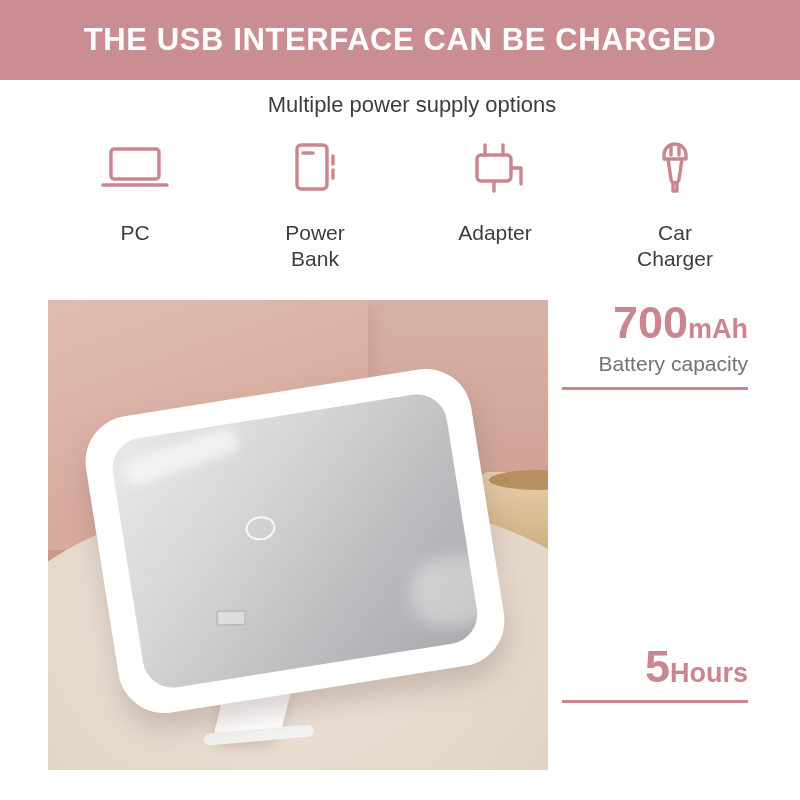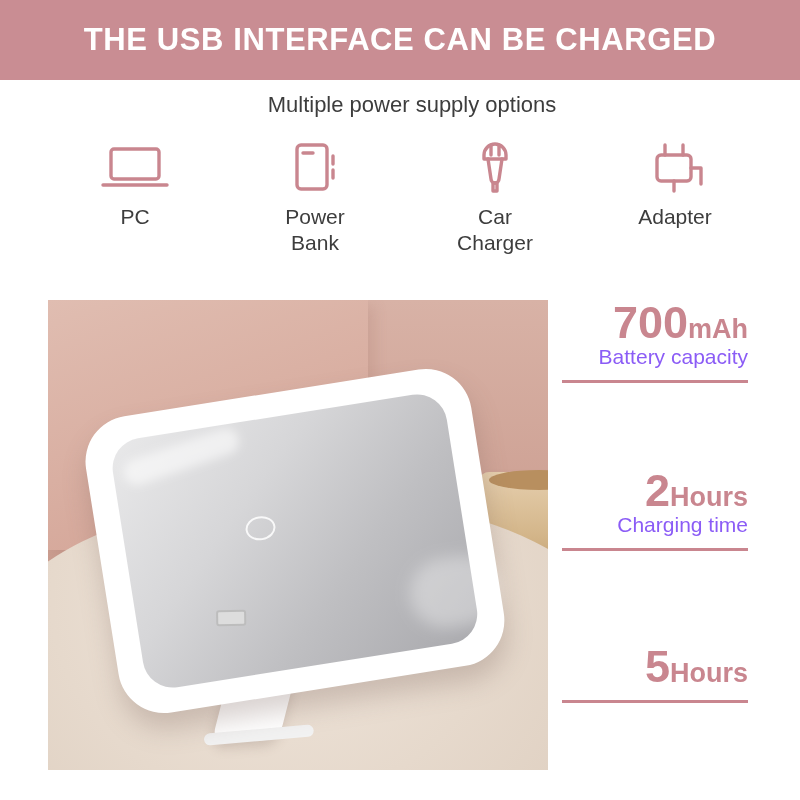--- a/index.html
+++ b/index.html
@@ -66,21 +66,21 @@
     flex-direction: column;
     align-items: center;
   }
   .option-icon {
     height: 58px;
     display: flex;
     align-items: center;
     justify-content: center;
   }
   .option-label {
-    margin-top: 8px;
+    margin-top: 24px;
     font-size: 21px;
     color: #3d3d3d;
     text-align: center;
     line-height: 1.25;
     white-space: pre-line;
   }
 
   
   .photo {
     position: absolute;
@@ -242,22 +242,23 @@
   .spec-3 { top: 344px; }
   .spec-value {
     color: #c9868f;
     font-weight: bold;
     line-height: 1;
     white-space: nowrap;
   }
   .spec-number { font-size: 45px; }
   .spec-unit { font-size: 27px; }
   .spec-label {
+    margin-top: 7px;
     font-size: 21px;
-    color: #8b5cf6;
+    color: #737373;
     white-space: nowrap;
   }
   .spec-rule {
     margin-top: 11px;
     margin-left: auto;
     width: 186px;
     height: 3px;
     background: #c9868f;
   }
 </style>
@@ -288,49 +289,49 @@
       <div class="option-icon">
         <svg width="72" height="54" viewBox="0 0 72 54" fill="none" stroke="#c9868f" stroke-width="3.4" stroke-linecap="round" stroke-linejoin="round">
           <rect x="18" y="5" width="30" height="44" rx="4"></rect>
           <path d="M24 13 H34"></path>
           <path d="M54 16 V24"></path>
           <path d="M54 30 V38"></path>
         </svg>
       </div>
       <div class="option-label">Power
 Bank</div>
+    </div>
+
+    <div class="option">
+      <div class="option-icon">
+        <svg width="68" height="56" viewBox="0 0 68 56" fill="none" stroke="#c9868f" stroke-width="3.4" stroke-linecap="round" stroke-linejoin="round">
+          <rect x="16" y="16" width="34" height="26" rx="4"></rect>
+          <path d="M24 16 V6"></path>
+          <path d="M42 16 V6"></path>
+          <path d="M50 29 h10 v16"></path>
+          <path d="M33 42 V52"></path>
+        </svg>
+      </div>
+      <div class="option-label">Adapter</div>
     </div>
 
     <div class="option">
       <div class="option-icon">
         <svg width="62" height="56" viewBox="0 0 62 56" fill="none" stroke="#c9868f" stroke-width="3.4" stroke-linecap="round" stroke-linejoin="round">
           <path d="M20 16 a11 11 0 0 1 22 0 v4 h-22 z"></path>
           <path d="M27 6 V16"></path>
           <path d="M35 6 V16"></path>
           <path d="M24 20 l3 20 a4 4 0 0 0 8 0 l3 -20"></path>
           <path d="M29 44 h4 v8 h-4 z"></path>
         </svg>
       </div>
       <div class="option-label">Car
 Charger</div>
     </div>
 
-    <div class="option">
-      <div class="option-icon">
-        <svg width="68" height="56" viewBox="0 0 68 56" fill="none" stroke="#c9868f" stroke-width="3.4" stroke-linecap="round" stroke-linejoin="round">
-          <rect x="16" y="16" width="34" height="26" rx="4"></rect>
-          <path d="M24 16 V6"></path>
-          <path d="M42 16 V6"></path>
-          <path d="M50 29 h10 v16"></path>
-          <path d="M33 42 V52"></path>
-        </svg>
-      </div>
-      <div class="option-label">Adapter</div>
-    </div>
-
   </div>
 
   <div class="photo">
     <div class="photo-wall"></div>
     <div class="photo-wall-panel"></div>
     <div class="photo-bowl"></div>
     <div class="photo-bowl-inner"></div>
     <div class="photo-table-edge"></div>
 
     <div class="photo-table"></div>
@@ -351,27 +352,20 @@
   <div class="specs">
 
     <div class="spec spec-1">
       <div class="spec-value">
         <span class="spec-number">700</span><span class="spec-unit">mAh</span>
       </div>
       <div class="spec-label">Battery capacity</div>
       <div class="spec-rule"></div>
     </div>
 
-    <div class="spec spec-2">
-      <div class="spec-value">
-        <span class="spec-number">2</span><span class="spec-unit">Hours</span>
-      </div>
-      <div class="spec-label">Charging time</div>
-      <div class="spec-rule"></div>
-    </div>
 
     <div class="spec spec-3">
       <div class="spec-value">
         <span class="spec-number">5</span><span class="spec-unit">Hours</span>
       </div>
       <div class="spec-rule"></div>
     </div>
 
   </div>
 

